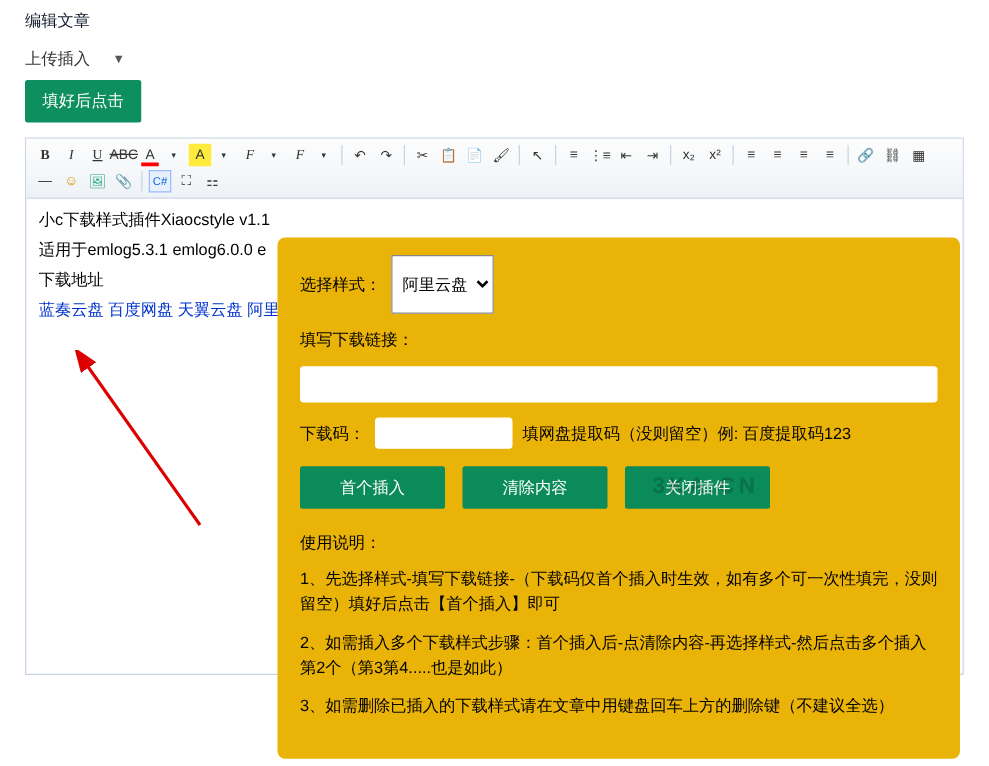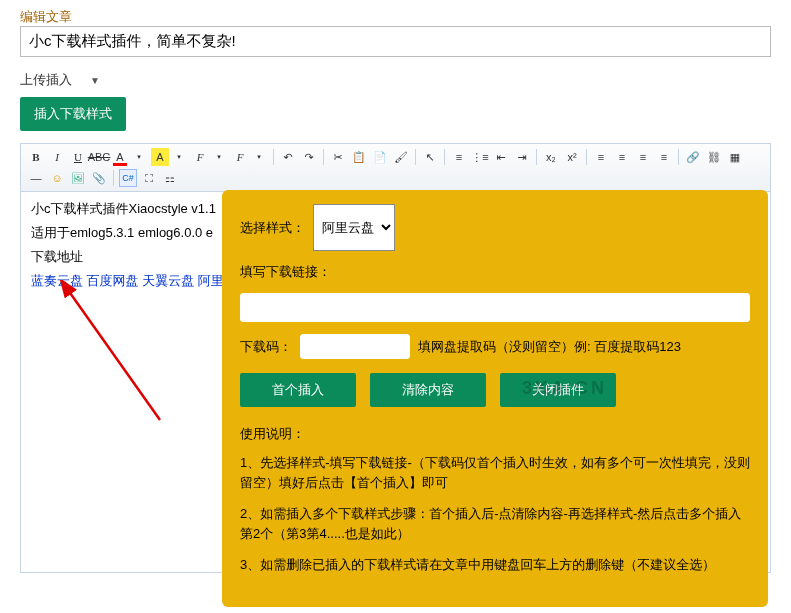--- a/index.html
+++ b/index.html
@@ -1,18 +1,18 @@
 <!DOCTYPE html>
 <html><head>
 <meta charset="utf-8">
 <style>
 * { margin: 0; padding: 0; box-sizing: border-box; }
 body { font-family: Arial, sans-serif; font-size: 13px; background: #fff; width: 791px; }
 .page { padding: 8px 20px; }
-.page-header { color: #a16207; font-size: 13px; margin-bottom: 0; }
+.page-header { color: #0f172a; font-size: 13px; margin-bottom: 12px; }
 .title-input { width: 100%; padding: 6px 8px; font-size: 15px; border: 1px solid #bbb; margin-bottom: 14px; }
 .upload-row { display: flex; align-items: center; gap: 18px; margin-bottom: 8px; }
 .upload-label { font-size: 13px; color: #333; }
 .caret-down { font-size: 10px; color: #555; }
 .insert-btn { background: #0d8f5f; color: #fff; border: none; padding: 8px 14px; font-size: 13px; cursor: pointer; border-radius: 2px; }
 .editor-wrap { border: 1px solid #c7d4e4; margin-top: 12px; position: relative; }
 .toolbar { background: linear-gradient(#fdfdfd, #eef2f6); border-bottom: 1px solid #c7d4e4; padding: 4px 6px; display: flex; flex-wrap: wrap; gap: 3px; align-items: center; }
 .tb-btn { width: 18px; height: 18px; display: inline-flex; align-items: center; justify-content: center; font-size: 11px; color: #333; cursor: pointer; }
 .tb-sep { width: 1px; height: 16px; background: #c7d4e4; margin: 0 2px; }
 .tb-bold { font-weight: bold; font-family: serif; }
@@ -41,27 +41,26 @@
 .instr-title { margin-bottom: 10px; }
 .instr-line { margin-bottom: 12px; line-height: 1.5; }
 .hint-text { color: #000; }
 </style>
 </head>
 <body>
 
 <div class="page">
   <div class="page-header">编辑文章</div>
 
-  <input class="title-input" type="text" value="小c下载样式插件，简单不复杂!" style="">
 
   <div class="upload-row">
     <span class="upload-label">上传插入</span>
     <span class="caret-down">▼</span>
   </div>
-  <button class="insert-btn">插入下载样式</button>
+  <button class="insert-btn">填好后点击</button>
 
   <div class="editor-wrap">
     <div class="toolbar">
       <span class="tb-btn tb-bold">B</span>
       <span class="tb-btn tb-italic">I</span>
       <span class="tb-btn tb-underline">U</span>
       <span class="tb-btn tb-strike">ABC</span>
       <span class="tb-btn tb-color tb-red">A</span>
         <span class="tb-btn tb-dd">▾</span>
       <span class="tb-btn tb-yellow">A</span>

